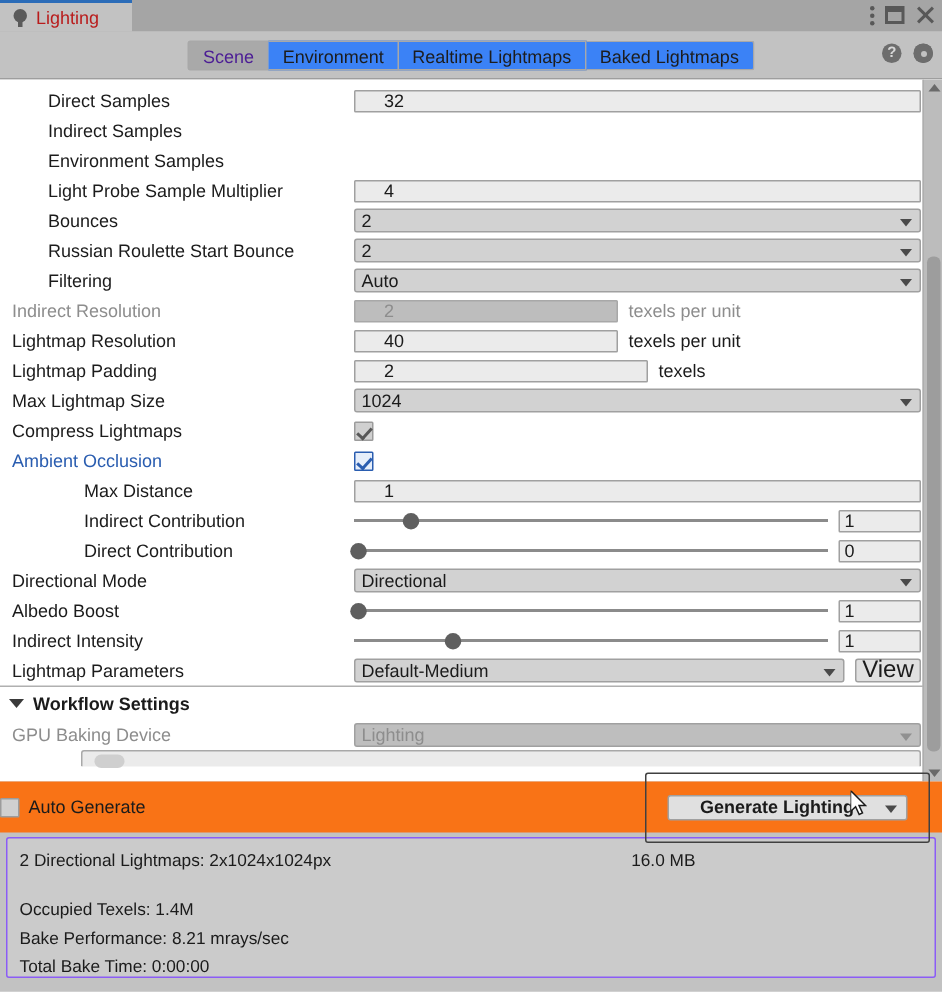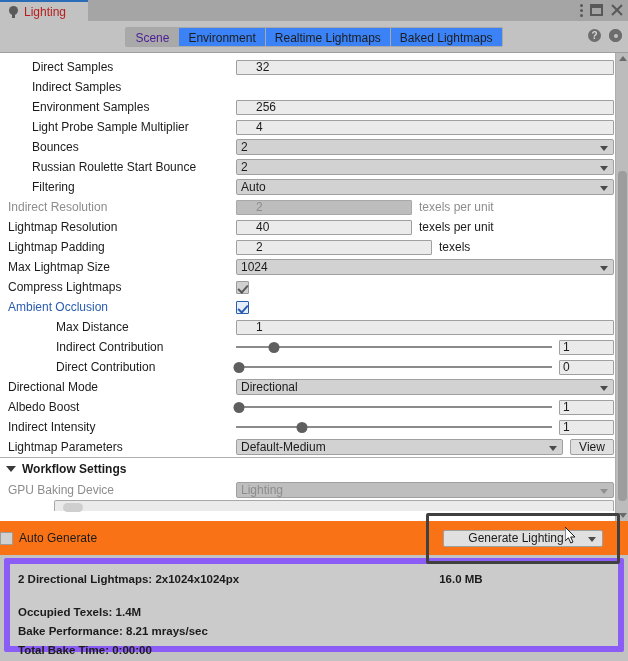--- a/index.html
+++ b/index.html
@@ -268,21 +268,21 @@
     padding: 0 3px;
     color: #1b1b1b;
   }
   .viewbtn {
     flex: 0 0 44px;
     height: 16px;
     background: #e0e0e0;
     border: 1px solid #a0a0a0;
     border-radius: 2px;
     box-sizing: border-box;
-    font-size: 12px;
+    font-size: 16px;
     line-height: 14px;
     text-align: center;
     color: #1b1b1b;
   }
 
   
   .section {
     height: 22px;
     display: flex;
     align-items: center;
@@ -366,23 +366,24 @@
     gap: 7px;
     position: relative;
   }
   .autogen {
     display: flex; align-items: center; gap: 6px;
     font-size: 12px; color: #1b1b1b;
   }
   .genwrap {
     position: relative;
     padding: 14px;
-    border: 3px solid #404040;
+    border: 1px solid #404040;
     border-radius: 2px;
     box-sizing: border-box;
+    font-weight: bold;
   }
   .genbtn {
     width: 160px; height: 17px;
     background: #e0e0e0;
     border: 1px solid #a0a0a0;
     border-radius: 2px;
     box-sizing: border-box;
     font-size: 12px;
     line-height: 15px;
     text-align: center;
@@ -402,27 +403,26 @@
     left: 136px; top: 11px;
     width: 11px; height: 17px;
     pointer-events: none;
   }
 
   
   .statuspanel {
     margin: 3px 4px 4px 4px;
     height: 94px;
     background: #cbcbcb;
-    border: 6px solid #8b5cf6;
+    border: 1px solid #8b5cf6;
     border-radius: 2px;
     box-sizing: border-box;
     padding: 6px 8px 0 8px;
     font-size: 11.5px;
     color: #1b1b1b;
-    font-weight: bold;
   }
   .statusline { height: 19px; line-height: 19px; display: flex; }
   .statusline .sz { margin-left: 200px; }
   .statusgap { height: 14px; }
 </style>
 </head>
 <body>
 
 <div class="winbar">
   <div class="tab-doc">
@@ -462,23 +462,20 @@
         <div class="tfield">32</div>
       </div>
     </div>
 
     <div class="row">
       <div class="lab ind1">Indirect Samples</div>
     </div>
 
     <div class="row">
       <div class="lab ind1">Environment Samples</div>
-      <div class="fieldwrap">
-        <div class="tfield">256</div>
-      </div>
     </div>
 
     <div class="row">
       <div class="lab ind1">Light Probe Sample Multiplier</div>
       <div class="fieldwrap">
         <div class="tfield">4</div>
       </div>
     </div>
 
     <div class="row">

